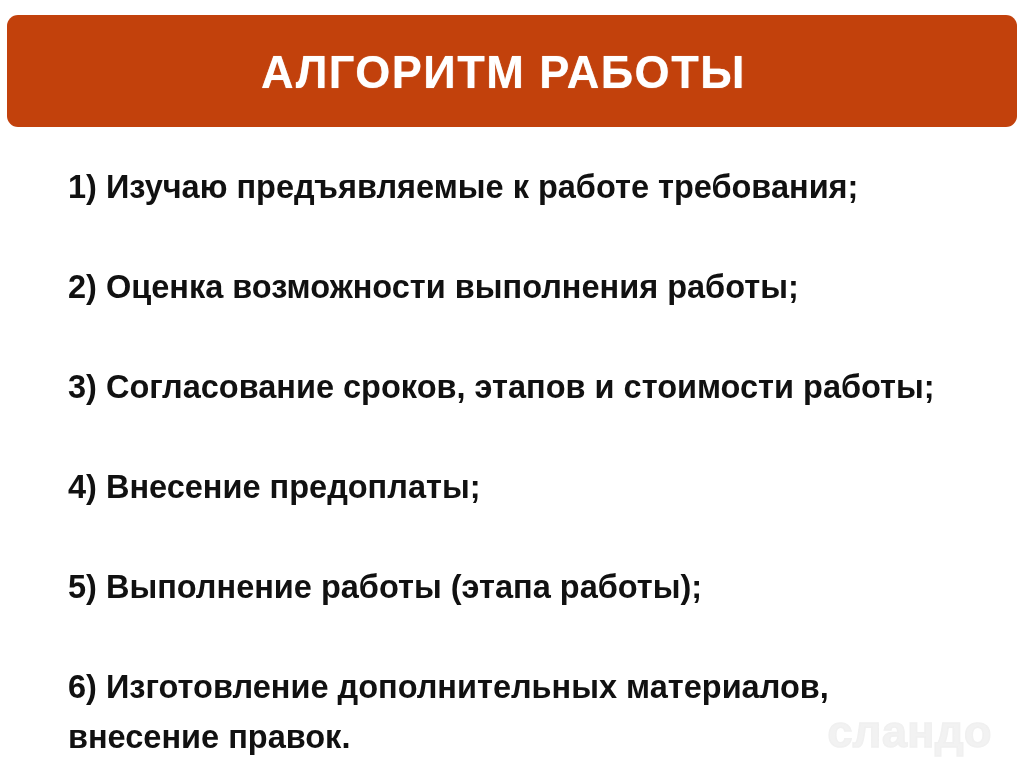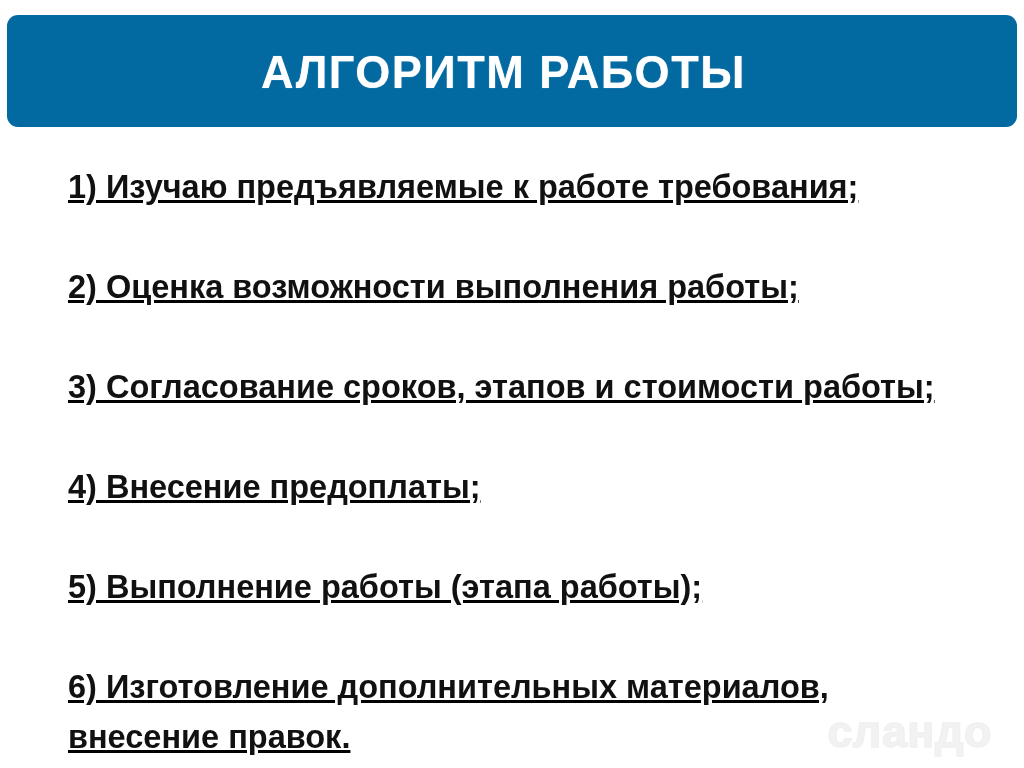--- a/index.html
+++ b/index.html
@@ -24,21 +24,21 @@
     background: #ffffff;
   }
 
   
   #header-banner {
     position: absolute;
     left: 7px;
     top: 15px;
     width: 1010px;
     height: 112px;
-    background: #0369a1;
+    background: #c2410c;
     border-radius: 11px;
     display: flex;
     align-items: center;
     justify-content: center;
     box-sizing: border-box;
     padding-right: 18px;
   }
 
   #header-title {
     color: #ffffff;
@@ -55,21 +55,20 @@
 
   
   #steps-list {
     position: absolute;
     left: 68px;
     top: 162px;
     width: 945px;
     list-style: none;
     margin: 0;
     padding: 0;
-    text-decoration: underline;
   }
 
   .step-item {
     font-family: "Liberation Sans Narrow", "Liberation Sans", "DejaVu Sans", sans-serif;
     font-weight: bold;
     font-size: 33px;
     line-height: 50px;
     color: #111111;
     margin: 0 0 50px 0;
     white-space: pre-line;

